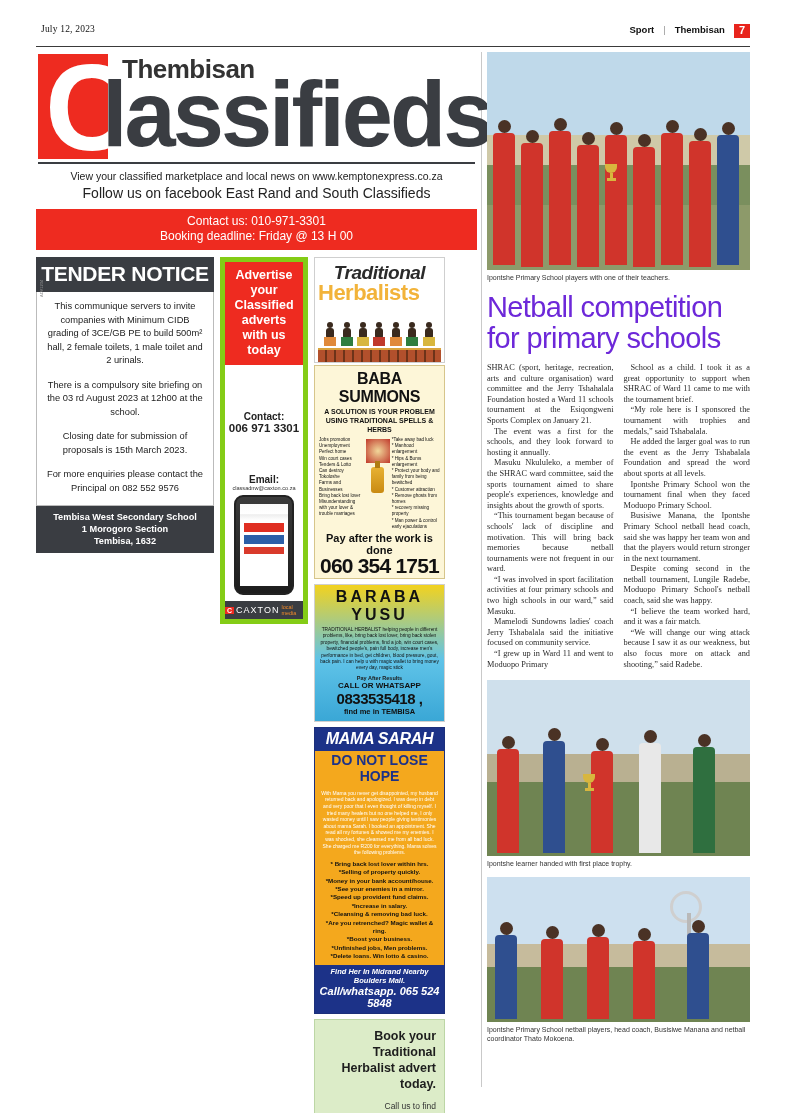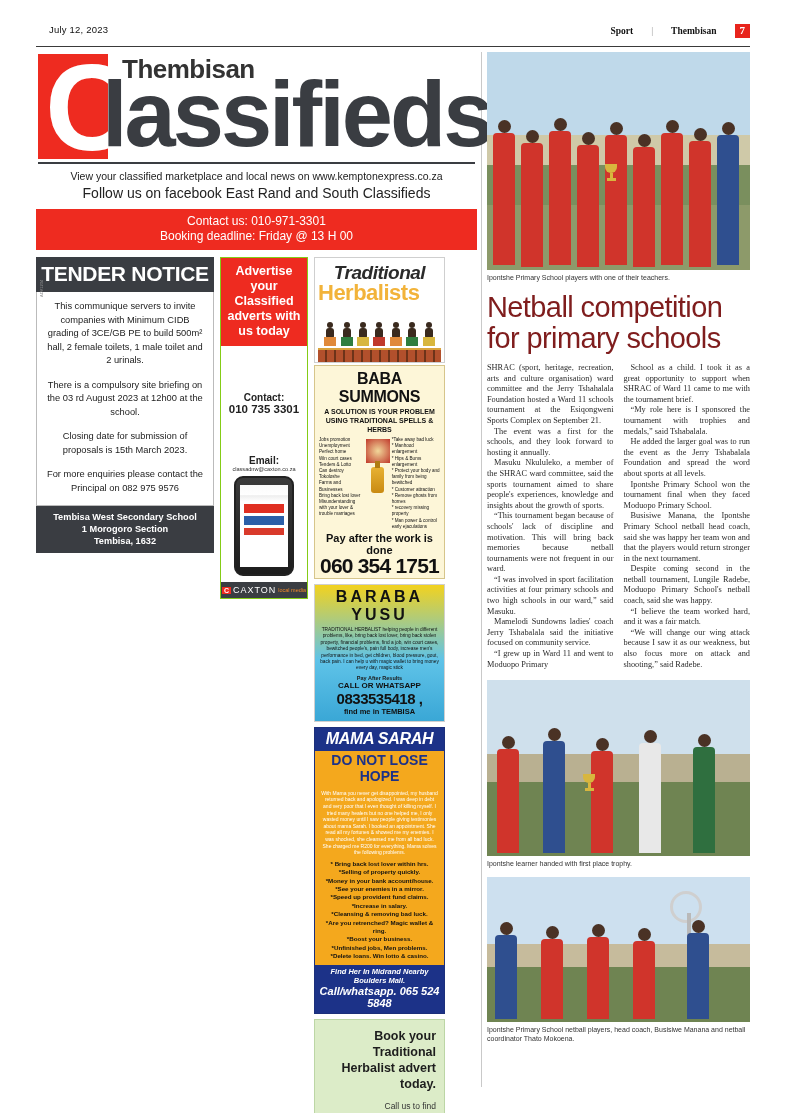--- a/index.html
+++ b/index.html
@@ -1,22 +1,22 @@
 <!DOCTYPE html>
 <html><head>
 <meta charset="utf-8">
 <style>
   html,body{margin:0;padding:0;background:#ffffff;}
   body{width:786px;height:1113px;font-family:"Liberation Sans",sans-serif;color:#1b1b1b;overflow:hidden;position:relative;}
   .page{position:absolute;left:0;top:0;width:786px;height:1113px;}
 
   
   .topbar{position:absolute;left:36px;top:24px;width:714px;height:22px;border-bottom:1px solid #3a3a3a;}
-  .topbar .date{position:absolute;left:13px;top:0;font-size:9.5px;letter-spacing:.2px;color:#111;}
-  .topbar .right{position:absolute;right:0;top:0;display:flex;align-items:center;gap:18px;font-family:Liberation Serif, serif;}
+  .topbar .date{position:absolute;left:5px;top:0;font-size:9.5px;letter-spacing:.2px;color:#111;font-family:Liberation Serif, serif;}
+  .topbar .right{position:absolute;right:0;top:0;display:flex;gap:9px;}
   .topbar .sect{font-size:9.5px;font-weight:700;color:#111;}
   .topbar .sep{font-size:9.5px;color:#999;}
   .topbar .pgno{background:#e8241c;color:#fff;font-size:11px;font-weight:700;padding:1px 5px 2px;line-height:1;}
 
   
   .leftcol{position:absolute;left:36px;top:52px;width:441px;}
   .rightcol{position:absolute;left:487px;top:52px;width:263px;}
   .vrule{position:absolute;left:481px;top:52px;width:1px;height:1035px;background:#c9c9c9;}
 
   
@@ -37,21 +37,21 @@
   .col-b{width:88px;}
   .col-c{width:131px;}
 
   .tender-head{background:#3a3d42;color:#fff;font-size:21px;font-weight:700;text-align:center;padding:5px 0 6px;letter-spacing:-.3px;}
   .tender-body{border:1px solid #bbb;border-top:none;padding:8px 8px 10px;text-align:center;font-size:9.3px;line-height:13.5px;color:#222;}
   .tender-body p{margin:0 0 11px;}
   .tender-body p:last-child{margin-bottom:0;}
   .tender-foot{background:#3a3d42;color:#fff;text-align:center;font-size:9.2px;font-weight:700;line-height:12px;padding:5px 0 6px;}
   .sidecode{position:absolute;left:-1px;top:40px;font-size:4px;color:#999;transform:rotate(-90deg);transform-origin:left top;}
 
-  .advbox{border:1px solid #84cc16;}
+  .advbox{border:5px solid #84cc16;}
   .advbox .hd{background:#ee2b20;color:#fff;text-align:center;font-size:12.5px;font-weight:700;line-height:15px;padding:6px 3px 7px;}
   .advbox .bd{text-align:center;padding:6px 2px 4px;}
   .advbox .bd .lbl{font-size:10px;font-weight:700;color:#222;margin-top:40px;}
   .advbox .bd .num{font-size:11.5px;font-weight:700;color:#222;margin-bottom:5px;}
   .advbox .bd .mail{font-size:5.6px;color:#333;word-break:break-all;}
   .phoneimg{margin:4px auto 2px;width:56px;height:96px;border-radius:9px;background:linear-gradient(#3b3b3b,#1d1d1d);position:relative;border:2px solid #222;}
   .phoneimg:after{content:"";position:absolute;left:4px;top:7px;right:4px;bottom:7px;background:
      linear-gradient(#fafafa,#fff 12%,#eee 13%,#fff 20%),
      repeating-linear-gradient(#ffffff 0 4px,#f2f2f2 4px 5px);}
   .phoneimg .scr1{position:absolute;left:8px;top:26px;width:40px;height:9px;background:#e02f22;z-index:2;}
@@ -117,21 +117,21 @@
 
   
   .welfare{margin-top:7px;}
   .welfare .hd{background:#3a3d42;color:#fff;text-align:center;font-size:16px;font-weight:700;line-height:19px;padding:6px 0 7px;}
   .welfare .bd{border:1px solid #bbb;border-top:none;padding:6px 7px 8px;}
   .welfare .bd p{margin:0;font-size:4.6px;line-height:6.6px;color:#111;text-align:justify;}
 
   
   .photo{position:relative;overflow:hidden;}
   .cap{font-size:7px;color:#333;margin-top:3px;line-height:9px;}
-  .headline{font-size:29px;line-height:31px;color:#7f1d1d;margin:10px 0 9px;letter-spacing:-.6px;font-weight:400;}
+  .headline{font-size:29px;line-height:31px;color:#6d28d9;margin:10px 0 9px;letter-spacing:-.6px;font-weight:400;}
   .article{column-count:2;column-gap:10px;font-family:"Liberation Serif",serif;font-size:8.3px;line-height:10.6px;text-align:justify;color:#2a2a2a;}
   .article p{margin:0;text-indent:7px;}
   .article p.first{text-indent:0;}
 
   
   .ph1{height:218px;background:linear-gradient(#bfd9ea 0 38%,#cfc9a8 38% 52%,#7a8f5e 52% 70%,#8d9a6a 70% 100%);position:relative;}
   .ph2{height:176px;background:linear-gradient(#cfe0ec 0 42%,#b9b091 42% 58%,#6f8452 58% 100%);position:relative;}
   .ph3{height:145px;background:linear-gradient(#cde0ef 0 46%,#c6bb9c 46% 62%,#6f8452 62% 100%);position:relative;}
   .pp{position:absolute;bottom:0;}
   .pp .head{width:13px;height:13px;border-radius:50%;background:#4a3225;margin:0 auto;}
@@ -183,35 +183,35 @@
 
     <div class="adrow">
 
       <div class="col-a" style="position:relative;border-radius:10px;">
         <div class="tender-head">TENDER NOTICE</div>
         <div class="tender-body">
           <div class="sidecode">ADV1234</div>
           <p>This communique servers to invite companies with Minimum CIDB grading of 3CE/GB PE to build 500m² hall, 2 female toilets, 1 male toilet and 2 urinals.</p>
           <p>There is a compulsory site briefing on the 03 rd August 2023 at 12h00 at the school.</p>
           <p>Closing date for submission of proposals is 15th March 2023.</p>
-          <p>For more enquiries please contact the Principal on 082 975 9576</p>
+          <p>For more enquiries please contact the Principal on 082 552 9576</p>
         </div>
         <div class="tender-foot">
           <div>Tembisa West Secondary School</div>
           <div>1 Morogoro Section</div>
           <div>Tembisa, 1632</div>
         </div>
       </div>
 
       <div class="col-b">
         <div class="advbox">
           <div class="hd">Advertise your Classified adverts with us today</div>
           <div class="bd">
             <div class="lbl">Contact:</div>
-            <div class="num">010 735 3301</div>
+            <div class="num">006 971 3301</div>
             <div class="lbl">Email:</div>
             <div class="mail">classadnw@caxton.co.za</div>
             <div class="phoneimg">
               <div class="scr1"></div>
               <div class="scr2"></div>
               <div class="scr3"></div>
             </div>
           </div>
           <div class="caxtonbar">
             <span class="cx">C</span>
@@ -409,21 +409,21 @@
           <div class="cupx"></div>
           <div class="stem"></div>
           <div class="base"></div>
         </div>
     </div>
     <div class="cap">Ipontshe Primary School players with one of their teachers.</div>
 
     <div class="headline">Netball competition for primary schools</div>
 
     <div class="article">
-      <p class="first">SHRAC (sport, heritage, recreation, arts and culture organisation) ward committee and the Jerry Tshahalala Foundation hosted a Ward 11 schools tournament at the Esiqongweni Sports Complex on September 21.</p>
+      <p class="first">SHRAC (sport, heritage, recreation, arts and culture organisation) ward committee and the Jerry Tshahalala Foundation hosted a Ward 11 schools tournament at the Esiqongweni Sports Complex on January 21.</p>
       <p>The event was a first for the schools, and they look forward to hosting it annually.</p>
       <p>Masuku Nkululeko, a member of the SHRAC ward committee, said the sports tournament aimed to share people's experiences, knowledge and insights about the growth of sports.</p>
       <p>“This tournament began because of schools' lack of discipline and motivation. This will bring back memories because netball tournaments were not frequent in our ward.</p>
       <p>“I was involved in sport facilitation activities at four primary schools and two high schools in our ward,” said Masuku.</p>
       <p>Mamelodi Sundowns ladies' coach Jerry Tshabalala said the initiative focused on community service.</p>
       <p>“I grew up in Ward 11 and went to Moduopo Primary</p>
       <p>School as a child. I took it as a great opportunity to support when SHRAC of Ward 11 came to me with the tournament brief.</p>
       <p>“My role here is I sponsored the tournament with trophies and medals,” said Tshabalala.</p>
       <p>He added the larger goal was to run the event as the Jerry Tshabalala Foundation and spread the word about sports at all levels.</p>
       <p>Ipontshe Primary School won the tournament final when they faced Moduopo Primary School.</p>

